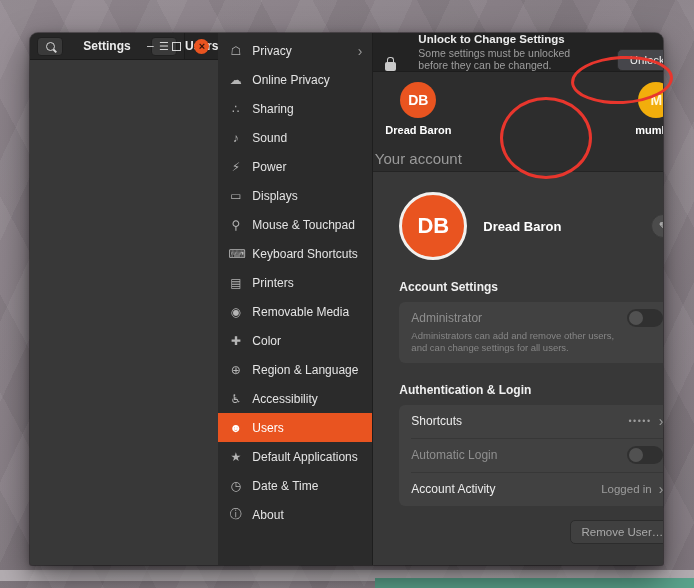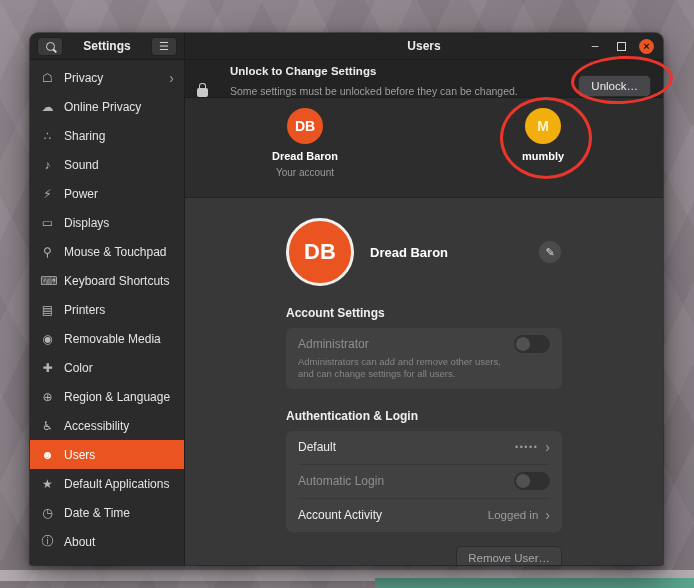--- a/index.html
+++ b/index.html
@@ -7,21 +7,21 @@
   .desktop{position:relative;width:694px;height:588px;
     background:
       repeating-linear-gradient(115deg, rgba(255,255,255,.055) 0 34px, rgba(0,0,0,0) 34px 68px),
       repeating-linear-gradient(62deg, rgba(0,0,0,.05) 0 46px, rgba(255,255,255,0) 46px 92px),
       linear-gradient(135deg,#948b92 0%,#857c83 45%,#8f868d 65%,#7d747b 100%);
   }
   .wall-strip{position:absolute;left:0;bottom:7px;width:100%;height:11px;background:rgba(233,230,231,.5)}
   .wall-green{position:absolute;right:0;bottom:0;width:46%;height:10px;background:#5aa38c}
 
   .window{position:absolute;left:30px;top:33px;width:633px;height:532px;border-radius:8px 8px 2px 2px;
-    overflow:hidden;display:flex;flex-direction:column;background:#383838;
+    overflow:hidden;display:flex;flex-direction:row;background:#383838;
     box-shadow:0 14px 34px rgba(0,0,0,.5),0 2px 8px rgba(0,0,0,.35),0 0 0 1px rgba(0,0,0,.35)}
 
   
   .titlebar{display:flex;height:27px;flex:0 0 27px}
   .tb-left{width:155px;flex:0 0 155px;background:#262626;border-right:1px solid #1c1c1c;border-bottom:1px solid #1b1b1b;
     display:flex;align-items:center;justify-content:space-between;padding:0 7px;box-sizing:border-box}
   .tb-right{flex:1;background:#242424;border-bottom:1px solid #1b1b1b;position:relative;
     display:flex;align-items:center;justify-content:center}
   .tb-title{color:#ececec;font-weight:bold;font-size:12px;white-space:nowrap}
   .tb-btn{width:26px;height:19px;background:#3a3a3a;border:1px solid #202020;border-radius:4px;color:#d5d5d5;
@@ -42,30 +42,30 @@
   .s-chev{color:#9a9a9a;font-size:14px;line-height:1}
   .s-item.selected{background:#E95420;color:#fff}
   .s-item.selected .s-icon{color:#fff}
 
   .main{flex:1;display:flex;flex-direction:column;background:#383838;min-width:0}
 
   .unlock-bar{flex:0 0 37px;background:#232323;border-bottom:1px solid #1d1d1d;display:flex;align-items:flex-end;padding:0 12px;gap:22px}
   .lock{position:relative;width:11px;height:9px;background:#c9c9c9;border-radius:2px;margin-top:4px;flex:0 0 11px}
   .lock::before{content:"";position:absolute;top:-5px;left:2px;width:5px;height:5px;border:1.5px solid #c9c9c9;border-bottom:none;border-radius:3px 3px 0 0}
   .u-title{color:#ececec;font-size:11.5px;font-weight:bold}
-  .u-sub{color:#9e9e9e;font-size:10.5px;margin-top:8px}
+  .u-sub{color:#9e9e9e;font-size:10.5px;margin-top:2px}
   .unlock-btn{margin-left:auto;background:#46464b;border:1px solid #2a2a2a;border-radius:5px;color:#ececec;font-size:11.5px;padding:4px 12px;cursor:pointer}
 
   .carousel{flex:0 0 89px;background:#2d2d2d;border-bottom:1px solid #242424;display:flex;align-items:flex-start;justify-content:center;gap:148px;padding-top:10px}
   .c-user{display:flex;flex-direction:column;align-items:center;width:90px;cursor:pointer}
   .c-avatar{width:36px;height:36px;border-radius:50%;display:flex;align-items:center;justify-content:center;color:#fff;font-weight:bold;font-size:14px}
   .av-orange{background:#E95420}
   .av-yellow{background:#F2AE0C;color:#fff6d8}
   .c-name{color:#fff;font-size:11px;font-weight:bold;margin-top:6px}
-  .c-sub{color:#9a9a9a;font-size:10px;margin-top:5px}
+  .c-sub{color:#9a9a9a;font-size:15px;margin-top:14px}
 
   .content{flex:1;overflow:hidden;padding-top:20px}
   .col{width:276px;margin:0 auto}
   .profile{display:flex;align-items:center}
   .big-avatar{width:62px;height:62px;border-radius:50%;background:#E95420;border:3px solid #f1f0ee;color:#fff;
     font-size:22px;font-weight:bold;display:flex;align-items:center;justify-content:center;box-sizing:content-box}
   .p-name{color:#fff;font-size:13px;font-weight:bold;margin-left:16px;flex:1}
   .edit-btn{width:24px;height:24px;border-radius:50%;background:#4b4b4b;border:1px solid #3a3a3a;color:#d8d8d8;
     font-size:11px;display:flex;align-items:center;justify-content:center;padding:0;cursor:pointer}
 
@@ -239,21 +239,21 @@
                 <span class="toggle">
                     <span class="knob"></span>
                   </span>
               </div>
               <div class="desc">Administrators can add and remove other users, and can change settings for all users.</div>
             </div>
 
             <h3 class="section">Authentication &amp; Login</h3>
             <div class="card rows">
               <div class="row">
-                <span>Default</span>
+                <span>Shortcuts</span>
                 <span class="rrgt">
                   <span class="val dots">•••••</span>
                   <span class="chev">›</span>
                 </span>
               </div>
               <div class="row">
                 <span class="dim">Automatic Login</span>
                 <span class="toggle">
                     <span class="knob"></span>
                   </span>

